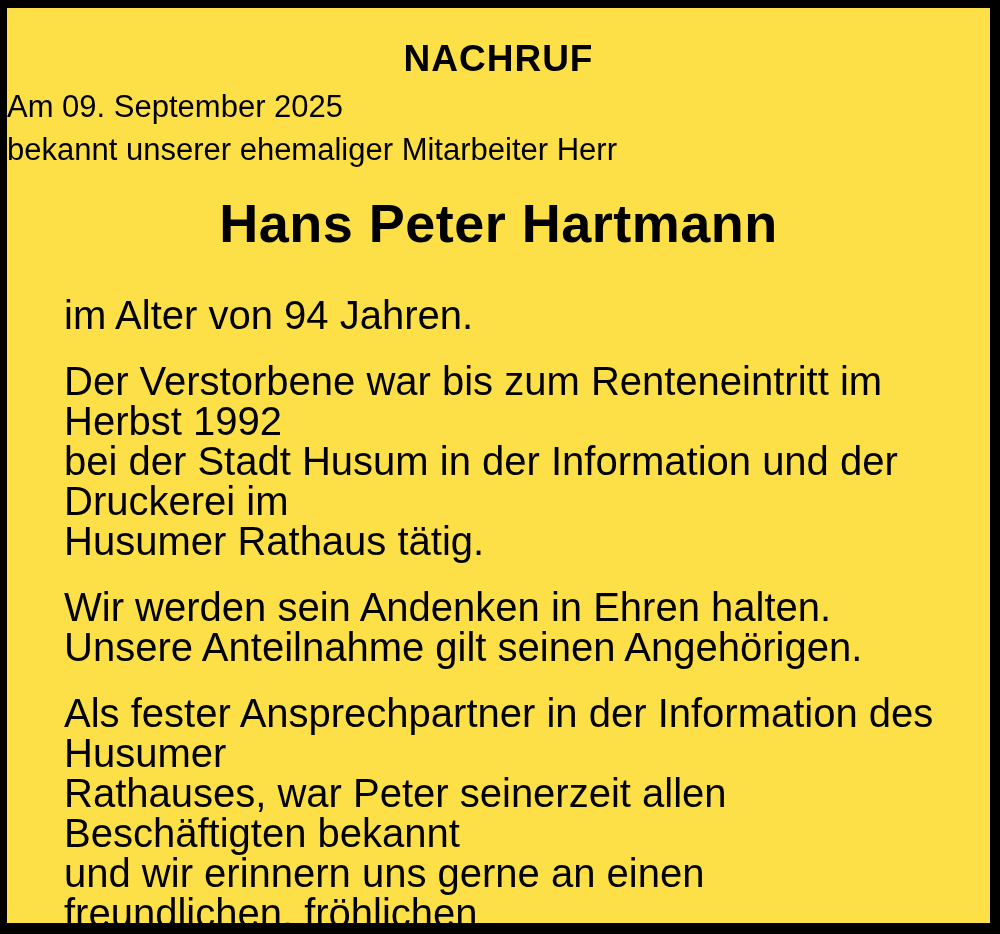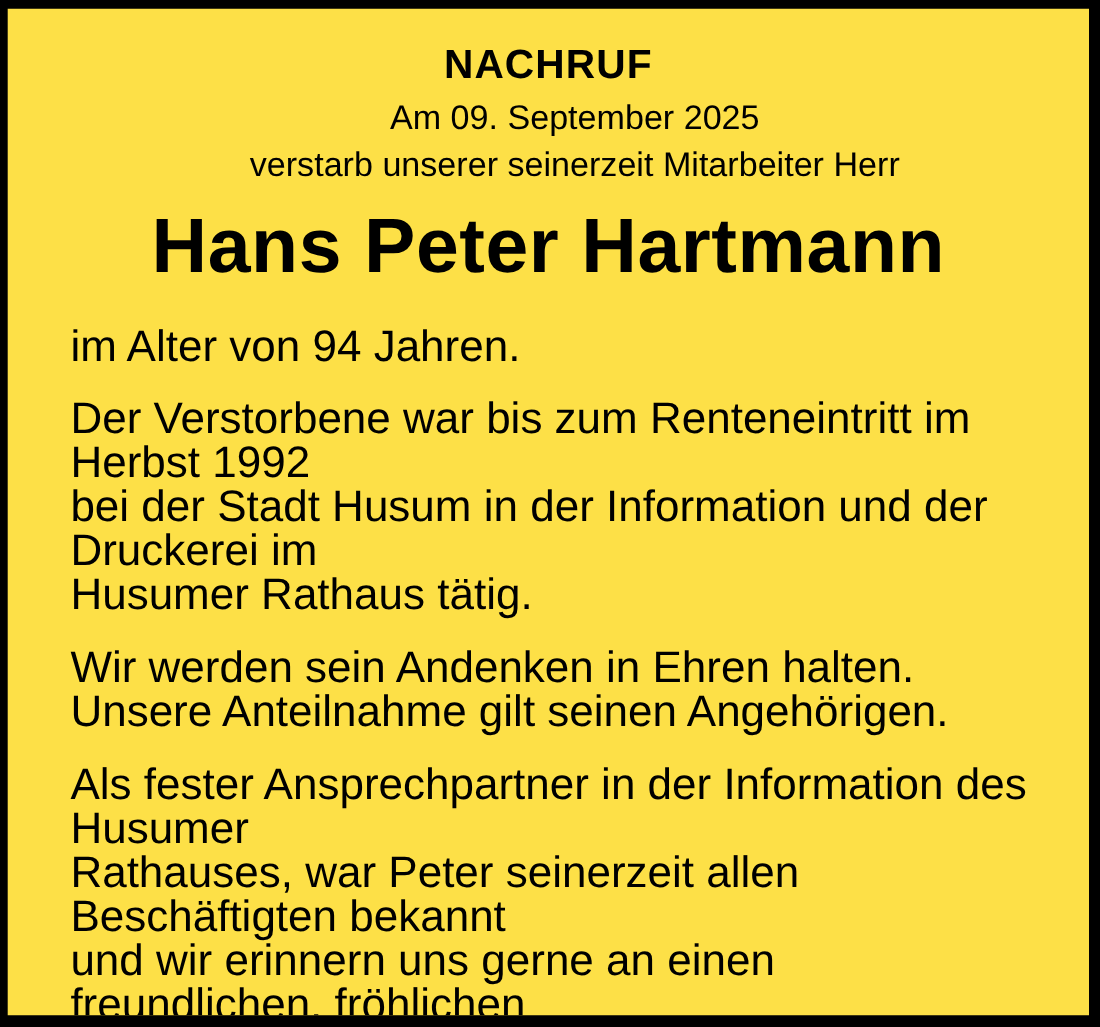--- a/index.html
+++ b/index.html
@@ -24,31 +24,30 @@
   .kicker {
     margin: 31px 0 0;
     text-align: center;
     font-size: 37px;
     font-weight: bold;
     letter-spacing: 1px;
     line-height: 1.1;
   }
   .dateline,
   .introline {
-    text-align: center;
+    text-align: left;
     font-size: 31px;
     line-height: 43px;
     margin: 0;
-    padding-left: 48px;
   }
   .dateline { margin-top: 5px; }
   .deceased-name {
     margin: 12px 0 0;
     text-align: center;
-    font-size: 70px;
+    font-size: 54px;
     font-weight: bold;
     line-height: 80px;
     letter-spacing: 0.5px;
   }
   .body-text {
     margin: 32px 50px 0 57px;
     font-size: 40px;
     line-height: 40px;
   }
   .body-text p {
@@ -69,21 +68,21 @@
 </style>
 </head>
 <body>
 
 <div class="page">
 
   <h2 class="kicker">NACHRUF</h2>
 
   <p class="dateline">Am 09. September 2025</p>
 
-  <p class="introline">verstarb unserer seinerzeit Mitarbeiter Herr</p>
+  <p class="introline">bekannt unserer ehemaliger Mitarbeiter Herr</p>
 
   <h1 class="deceased-name">Hans Peter Hartmann</h1>
 
   <div class="body-text">
     <p>im Alter von 94 Jahren.</p>
     <p>Der Verstorbene war bis zum Renteneintritt im Herbst 1992
 bei der Stadt Husum in der Information und der Druckerei im
 Husumer Rathaus tätig.</p>
     <p>Wir werden sein Andenken in Ehren halten.
 Unsere Anteilnahme gilt seinen Angehörigen.</p>

